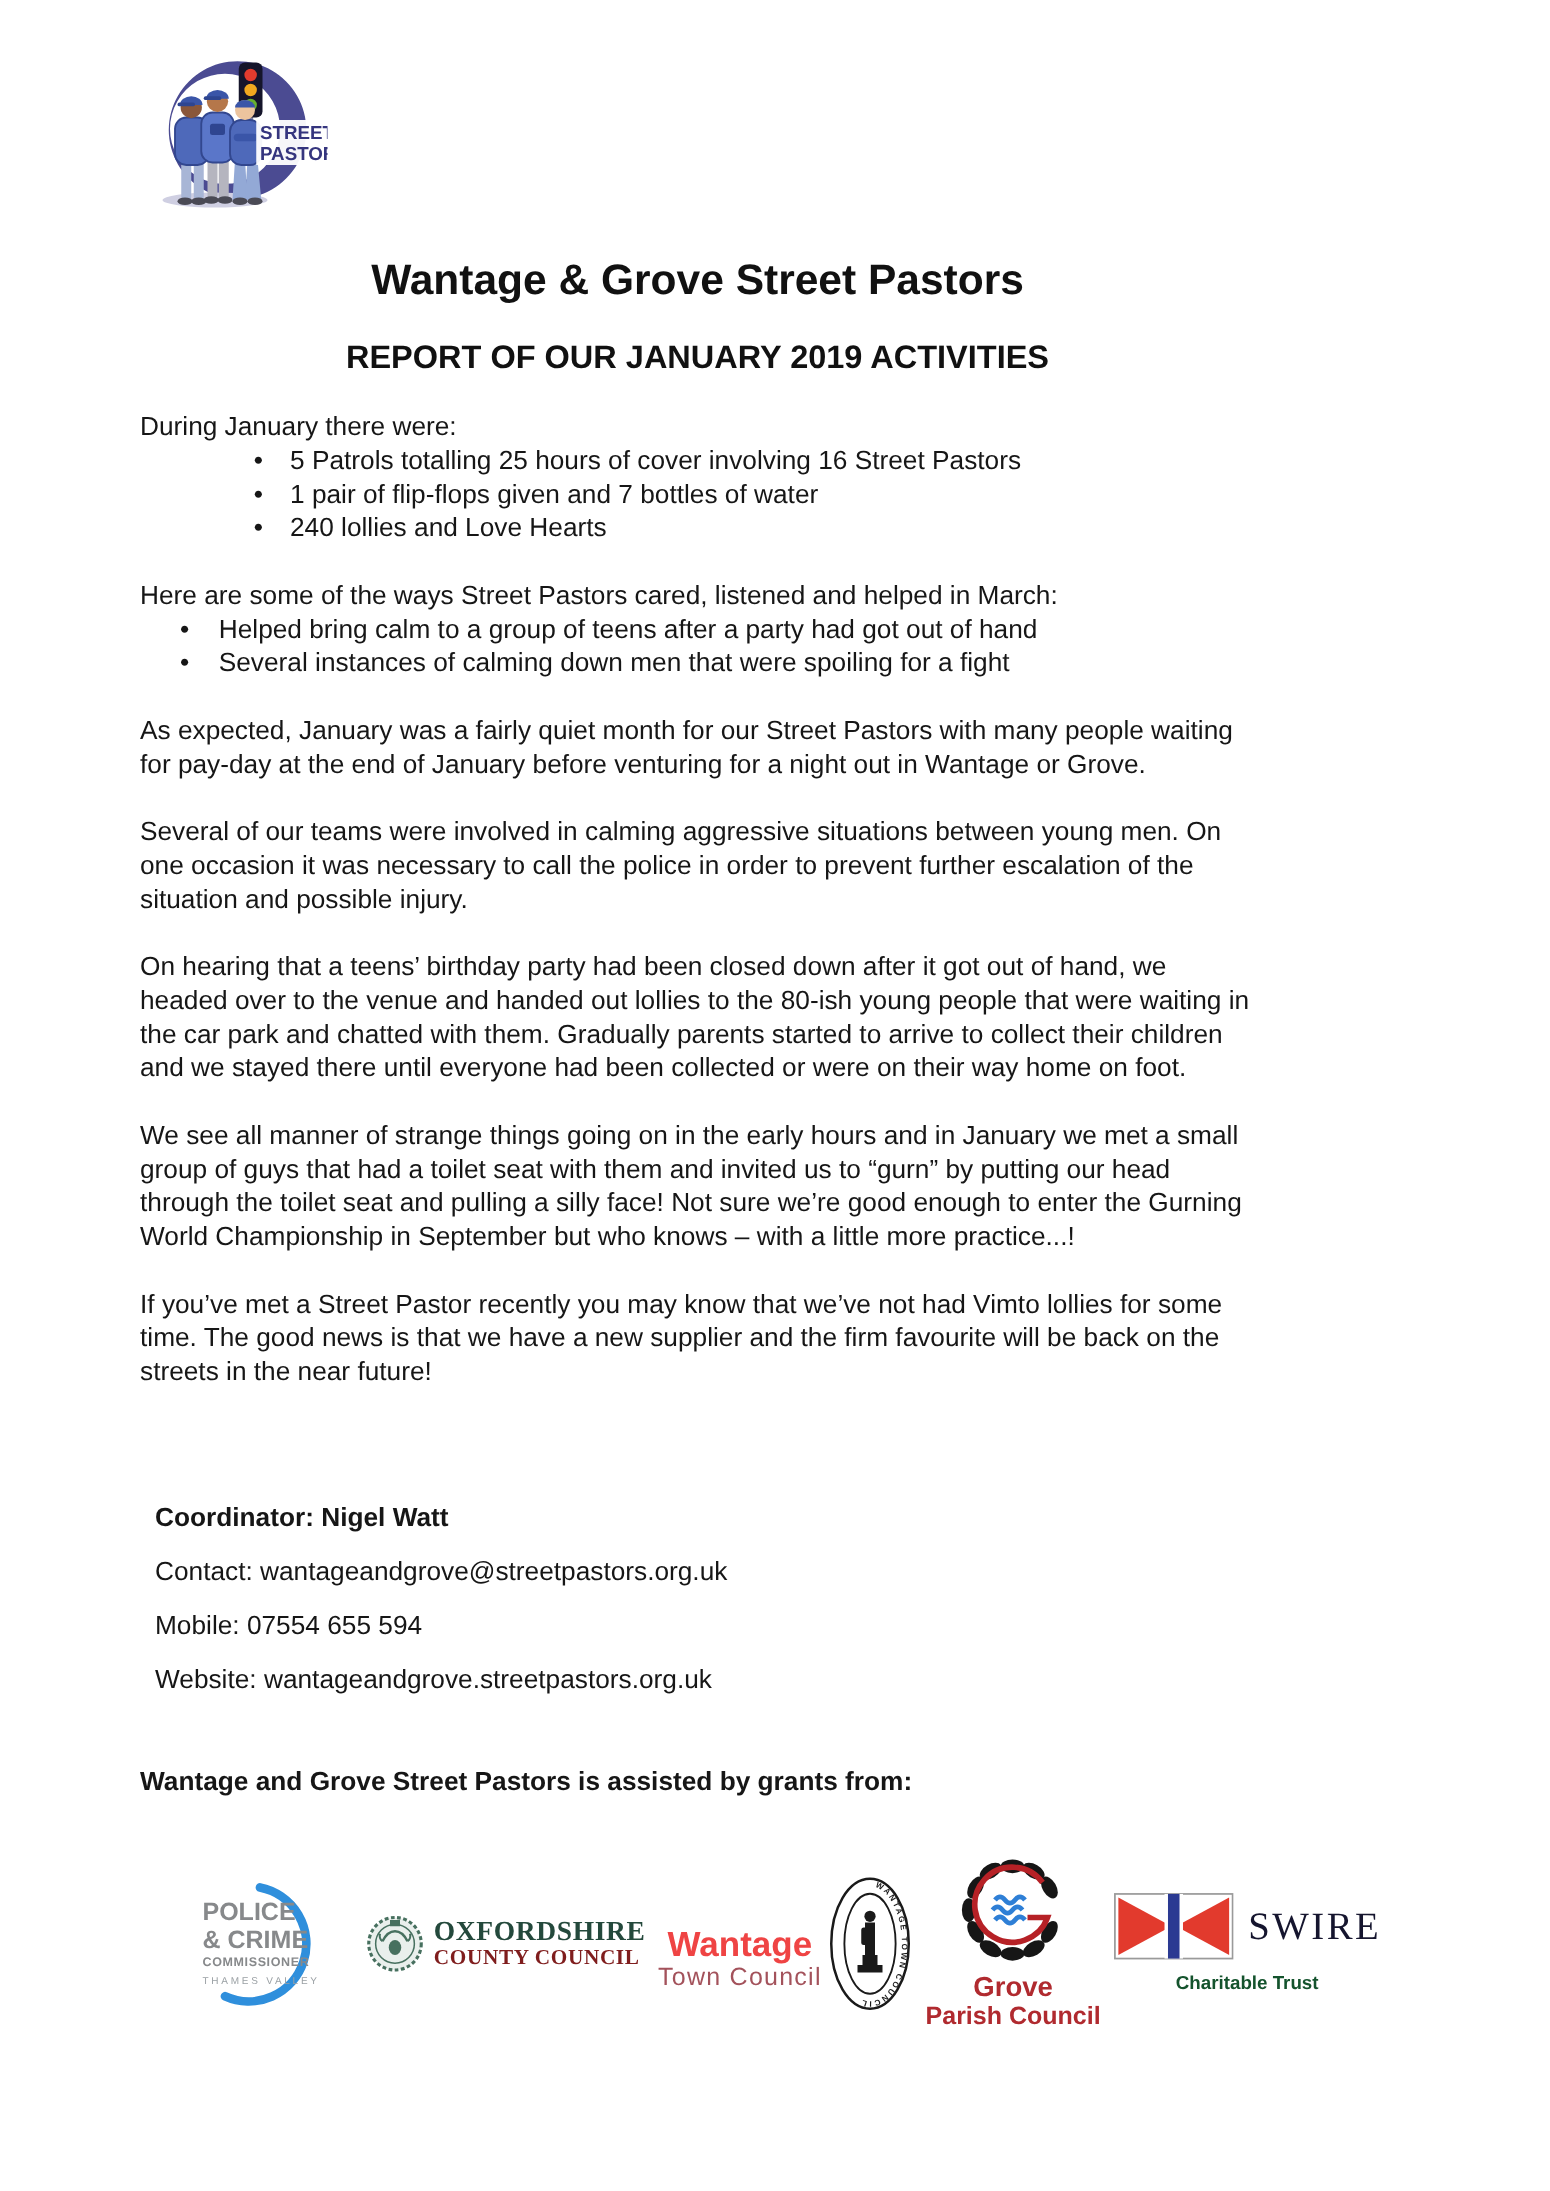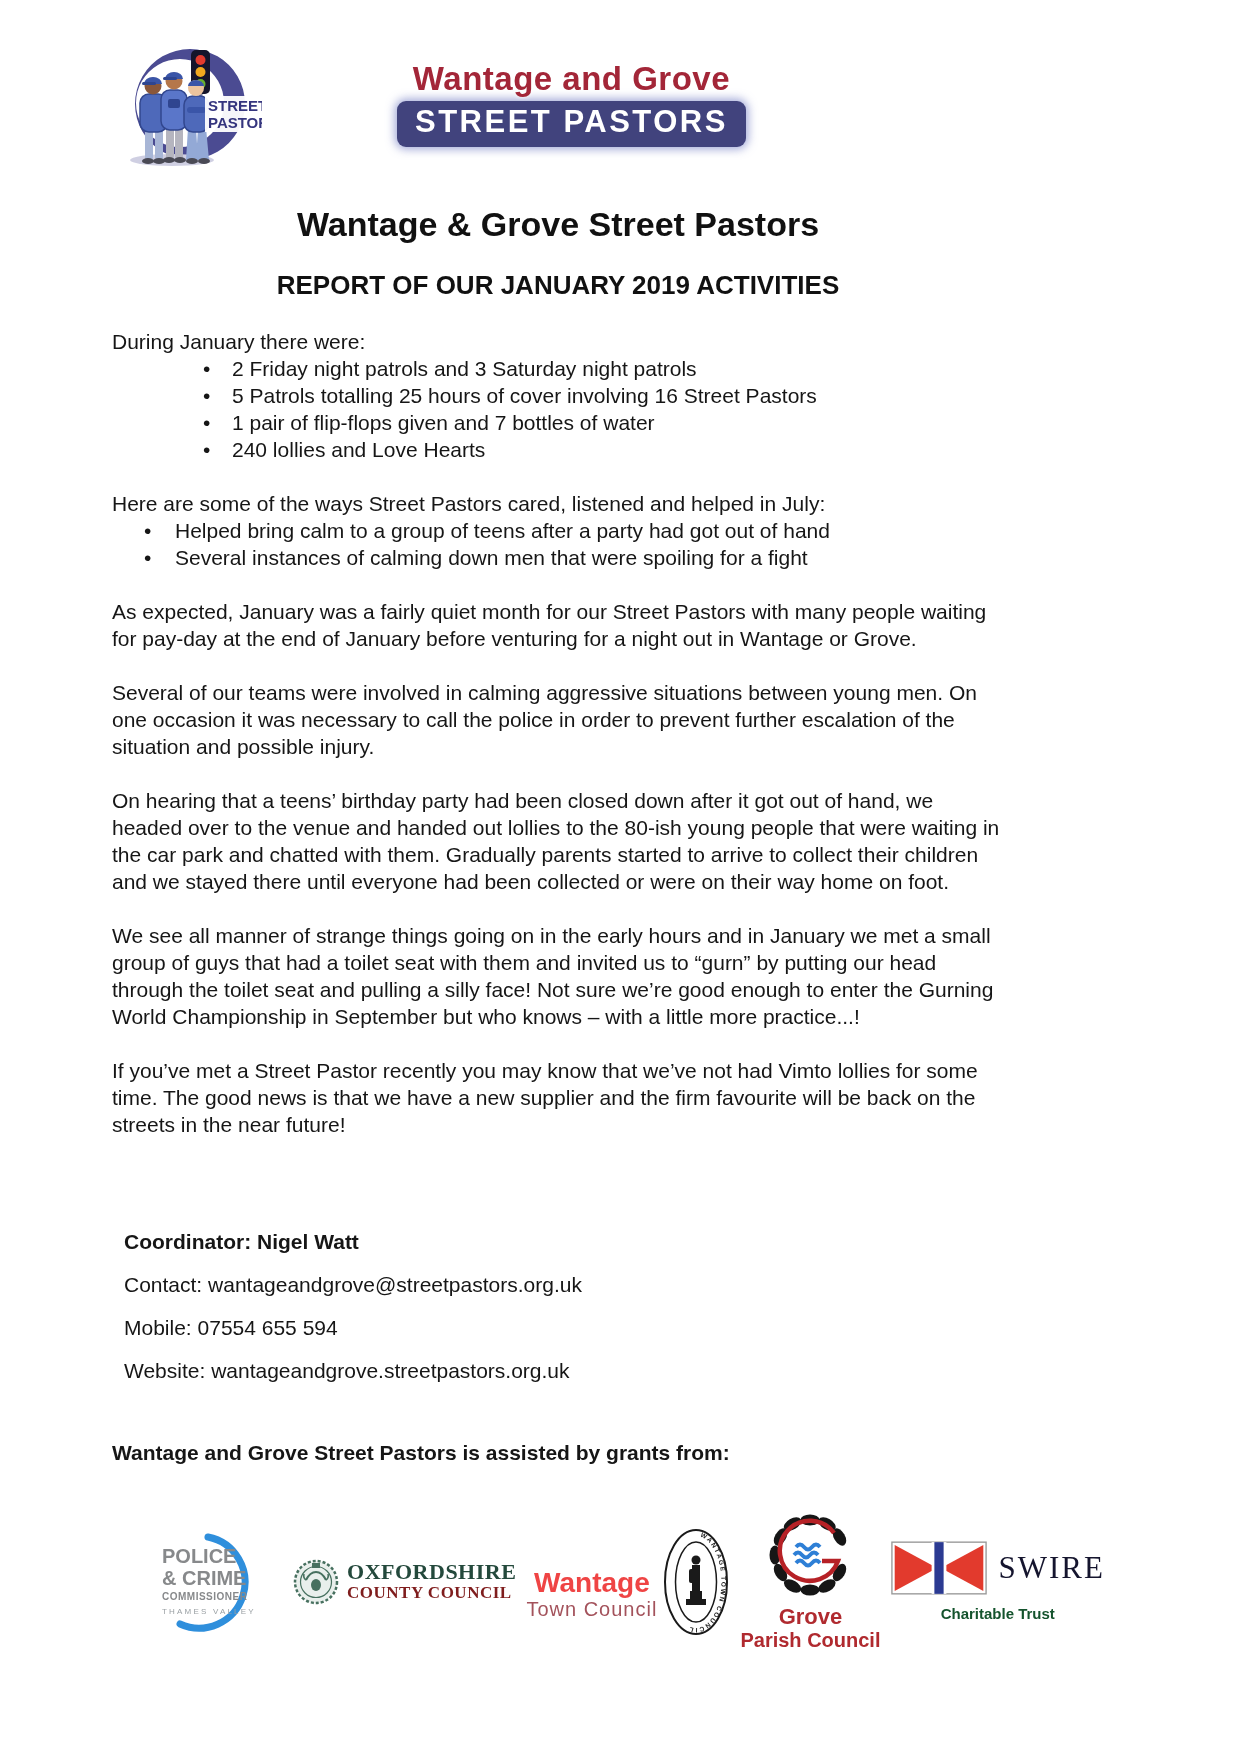--- a/index.html
+++ b/index.html
@@ -114,42 +114,35 @@
         <rect x="72" y="50" width="25" height="36" rx="9" fill="#4e69ba" stroke="#32478f" stroke-width="1.5"></rect>
         <rect x="75" y="61" width="19" height="6" rx="3" fill="#3a55a8"></rect>
         <circle cx="84" cy="42" r="8" fill="#ecc49e"></circle>
         <path d="M76,40 a8,6 0 0,1 16,0 z" fill="#3a55a8"></path>
       </g>
       <rect x="93" y="50" width="57" height="36" fill="#ffffff" opacity="0.95"></rect>
       <text x="96" y="65" font-size="15" font-weight="bold" fill="#35357e" font-family="Liberation Sans, sans-serif">STREET</text>
       <text x="96" y="82" font-size="15" font-weight="bold" fill="#35357e" font-family="Liberation Sans, sans-serif">PASTORS</text>
     </svg>
 
-    <div class="banner-wrap">
-      <div class="banner-top">Wantage and Grove</div>
-      <div class="banner-bar">
-        <span>STREET PASTORS</span>
-      </div>
-    </div>
   </div>
 
   <div class="content-col">
 
     <div class="doc-title">Wantage &amp; Grove Street Pastors</div>
     <div class="doc-subtitle">REPORT OF OUR JANUARY 2019 ACTIVITIES</div>
 
     <p>During January there were:</p>
     <ul class="list-stats">
-      <li><span>2 Friday night patrols and 3 Saturday night patrols</span></li>
       <li><span>5 Patrols totalling 25 hours of cover involving 16 Street Pastors</span></li>
       <li><span>1 pair of flip-flops given and 7 bottles of water</span></li>
       <li><span>240 lollies and Love Hearts</span></li>
     </ul>
 
-    <p>Here are some of the ways Street Pastors cared, listened and helped in July:</p>
+    <p>Here are some of the ways Street Pastors cared, listened and helped in March:</p>
     <ul class="list-ways">
       <li><span>Helped bring calm to a group of teens after a party had got out of hand</span></li>
       <li><span>Several instances of calming down men that were spoiling for a fight</span></li>
     </ul>
 
     <p>As expected, January was a fairly quiet month for our Street Pastors with many people waiting for pay-day at the end of January before venturing for a night out in Wantage or Grove.</p>
     <p>Several of our teams were involved in calming aggressive situations between young men. On one occasion it was necessary to call the police in order to prevent further escalation of the situation and possible injury.</p>
     <p>On hearing that a teens’ birthday party had been closed down after it got out of hand, we headed over to the venue and handed out lollies to the 80-ish young people that were waiting in the car park and chatted with them. Gradually parents started to arrive to collect their children and we stayed there until everyone had been collected or were on their way home on foot.</p>
     <p>We see all manner of strange things going on in the early hours and in January we met a small group of guys that had a toilet seat with them and invited us to “gurn” by putting our head through the toilet seat and pulling a silly face! Not sure we’re good enough to enter the Gurning World Championship in September but who knows – with a little more practice...!</p>
     <p>If you’ve met a Street Pastor recently you may know that we’ve not had Vimto lollies for some time. The good news is that we have a new supplier and the firm favourite will be back on the streets in the near future!</p>

